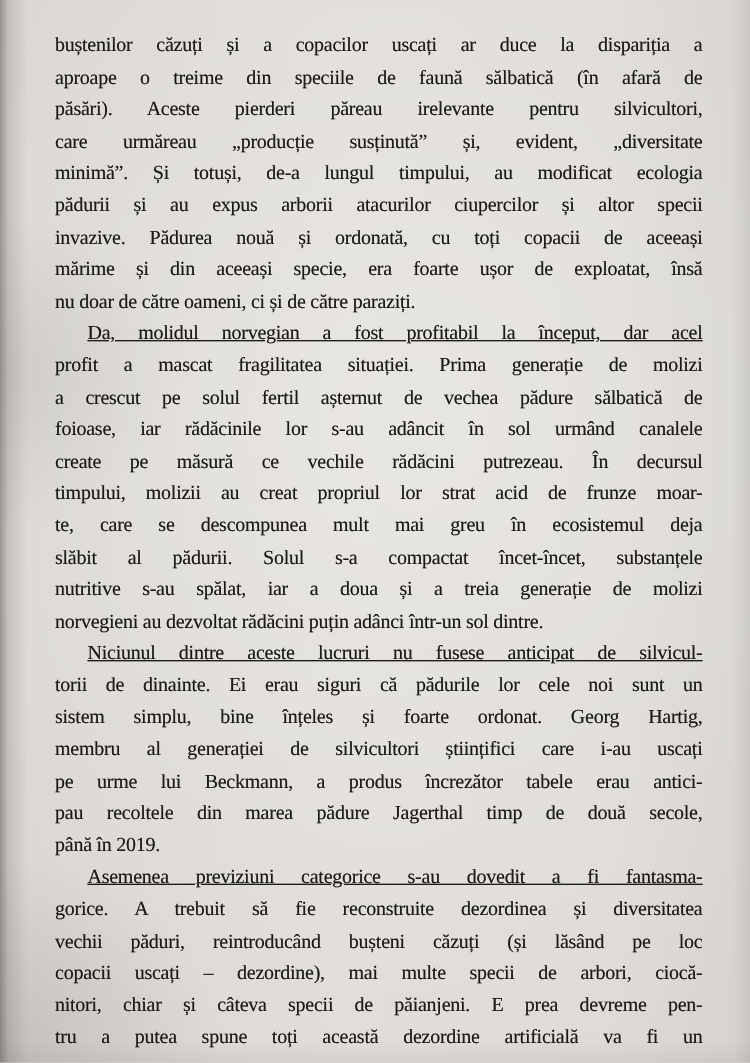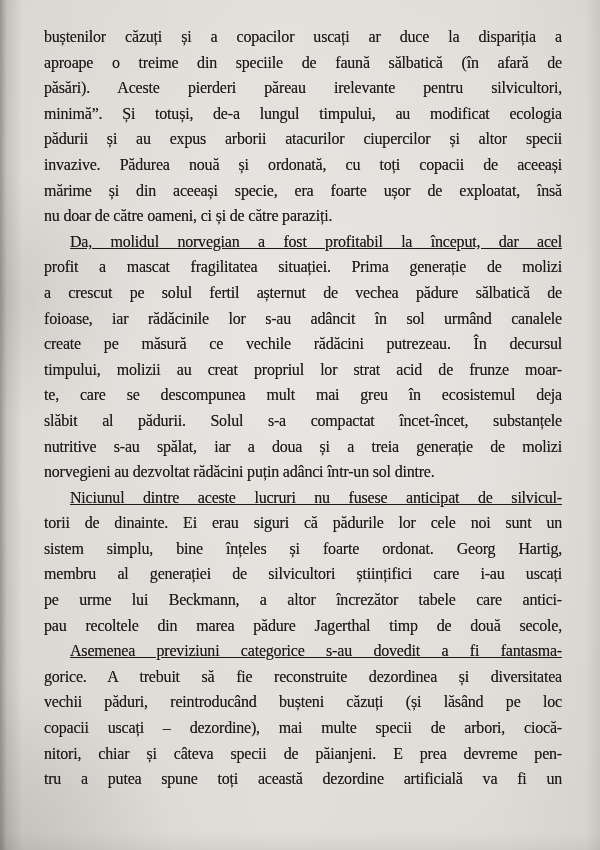--- a/index.html
+++ b/index.html
@@ -66,20 +66,21 @@
 </style>
 </head>
 <body>
 
 <div class="page">
   <div class="text-block">
       <div class="paragraph">
         <div class="line">buștenilor căzuți și a copacilor uscați ar duce la dispariția a</div>
         <div class="line">aproape o treime din speciile de faună sălbatică (în afară de</div>
         <div class="line">păsări). Aceste pierderi păreau irelevante pentru silvicultori,</div>
+        <div class="line">care urmăreau „producție susținută” și, evident, „diversitate</div>
         <div class="line">minimă”. Și totuși, de-a lungul timpului, au modificat ecologia</div>
         <div class="line">pădurii și au expus arborii atacurilor ciupercilor și altor specii</div>
         <div class="line">invazive. Pădurea nouă și ordonată, cu toți copacii de aceeași</div>
         <div class="line">mărime și din aceeași specie, era foarte ușor de exploatat, însă</div>
         <div class="line last">nu doar de către oameni, ci și de către paraziți.</div>
       </div>
       <div class="paragraph">
         <div class="line indent">Da, molidul norvegian a fost profitabil la început, dar acel</div>
         <div class="line">profit a mascat fragilitatea situației. Prima generație de molizi</div>
         <div class="line">a crescut pe solul fertil așternut de vechea pădure sălbatică de</div>
@@ -89,22 +90,23 @@
         <div class="line">te, care se descompunea mult mai greu în ecosistemul deja</div>
         <div class="line">slăbit al pădurii. Solul s-a compactat încet-încet, substanțele</div>
         <div class="line">nutritive s-au spălat, iar a doua și a treia generație de molizi</div>
         <div class="line last">norvegieni au dezvoltat rădăcini puțin adânci într-un sol dintre.</div>
       </div>
       <div class="paragraph">
         <div class="line indent">Niciunul dintre aceste lucruri nu fusese anticipat de silvicul-</div>
         <div class="line">torii de dinainte. Ei erau siguri că pădurile lor cele noi sunt un</div>
         <div class="line">sistem simplu, bine înțeles și foarte ordonat. Georg Hartig,</div>
         <div class="line">membru al generației de silvicultori științifici care i-au uscați</div>
-        <div class="line">pe urme lui Beckmann, a altor încrezător tabele care antici-</div>
+        <div class="line">pe urme lui Beckmann, a produs încrezător tabele erau antici-</div>
         <div class="line">pau recoltele din marea pădure Jagerthal timp de două secole,</div>
+        <div class="line last">până în 2019.</div>
       </div>
       <div class="paragraph">
         <div class="line indent">Asemenea previziuni categorice s-au dovedit a fi fantasma-</div>
         <div class="line">gorice. A trebuit să fie reconstruite dezordinea și diversitatea</div>
         <div class="line">vechii păduri, reintroducând bușteni căzuți (și lăsând pe loc</div>
         <div class="line">copacii uscați – dezordine), mai multe specii de arbori, ciocă-</div>
         <div class="line">nitori, chiar și câteva specii de păianjeni. E prea devreme pen-</div>
         <div class="line">tru a putea spune toți această dezordine artificială va fi un</div>
       </div>
     </div>

